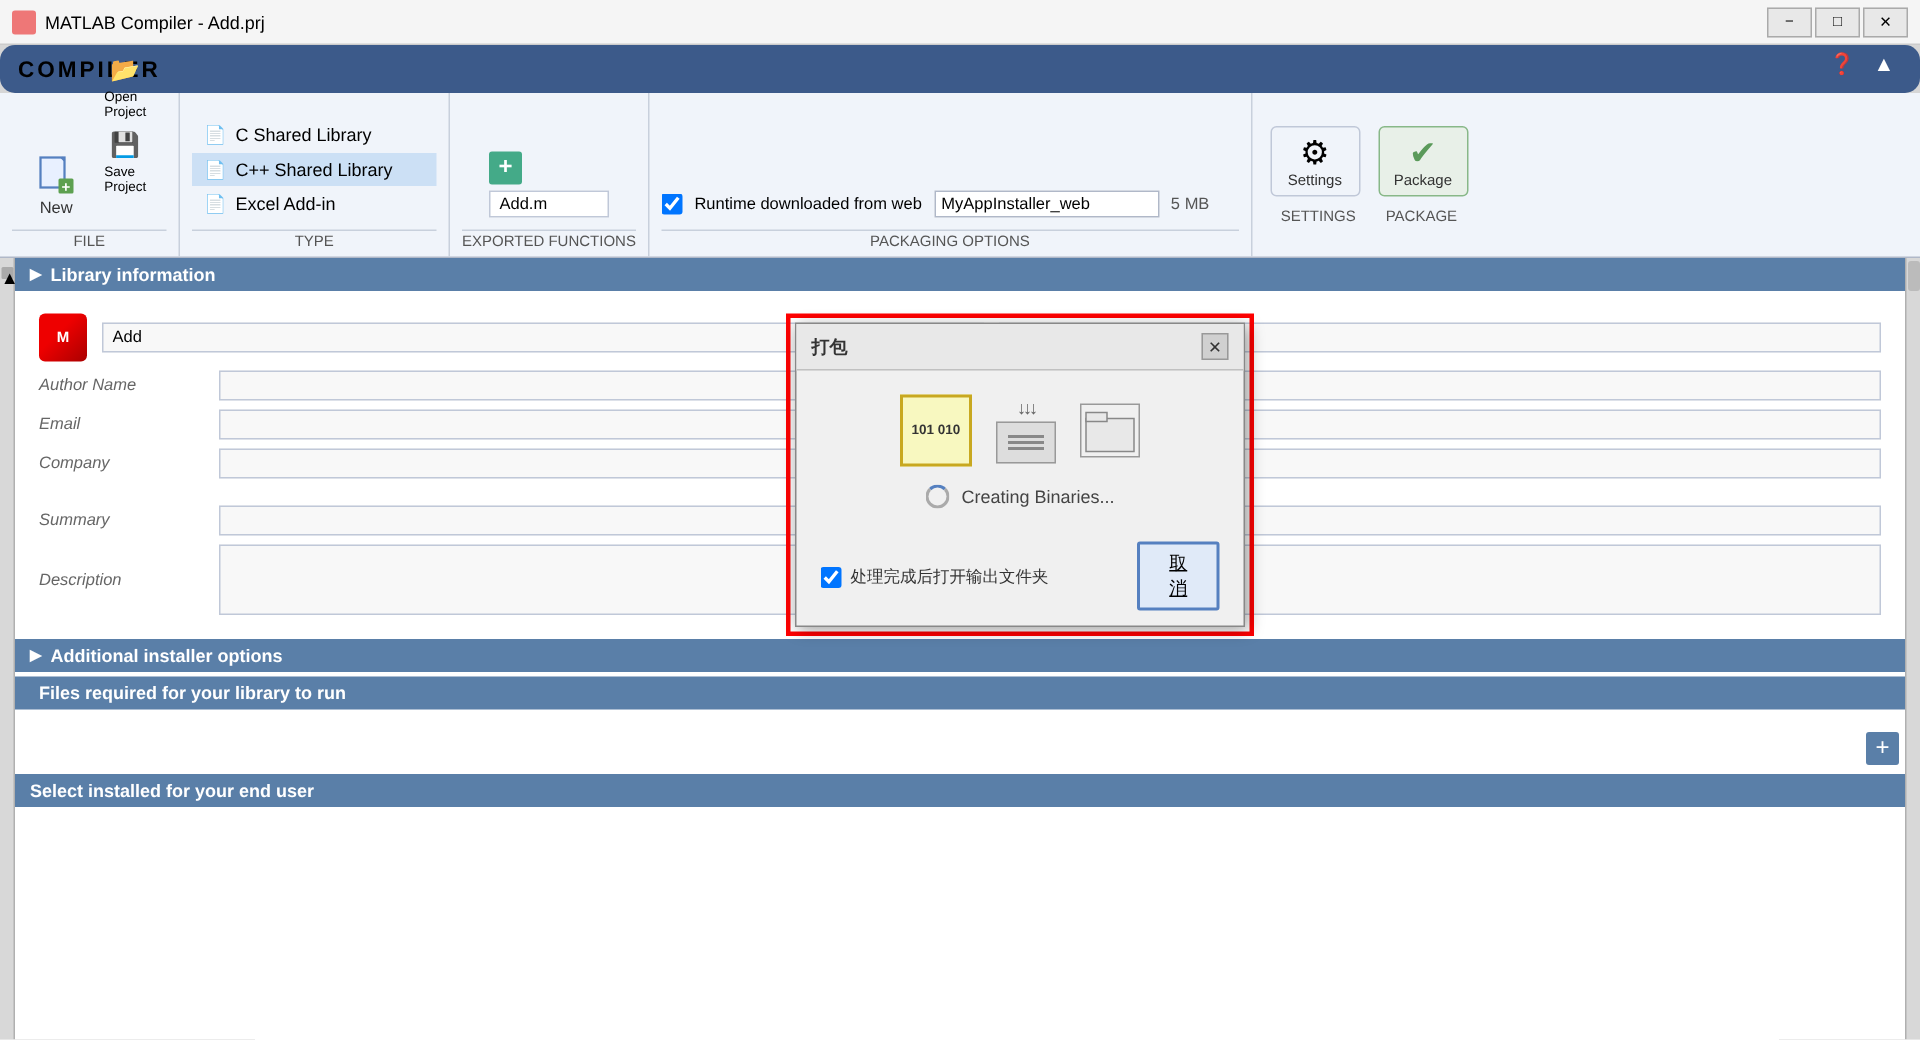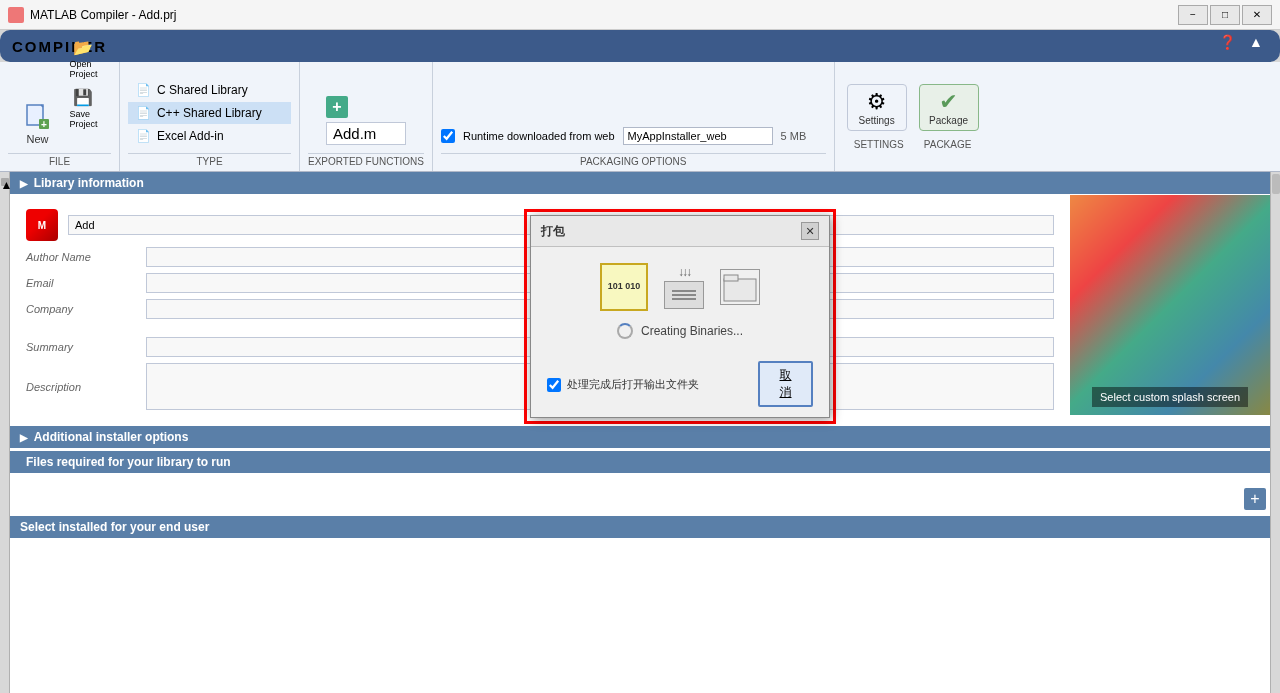--- a/index.html
+++ b/index.html
@@ -425,21 +425,21 @@
     <div class="ribbon-group-label">TYPE</div>
   </div>
 
   <div class="ribbon-group" style="min-width:120px;">
     <div style="padding-bottom:4px;">
       <div style="display:flex;align-items:center;gap:4px;margin-bottom:4px;">
         <div style="width:22px;height:22px;background:#4a8;border-radius:2px;display:flex;align-items:center;justify-content:center;cursor:pointer;">
           <span style="color:white;font-size:16px;font-weight:bold;">+</span>
         </div>
       </div>
-      <div style="background:white;border:1px solid #c0c8d8;padding:2px 6px;font-size:15px;min-width:80px;">
+      <div style="background:white;border:1px solid #c0c8d8;padding:2px 6px;font-size:11px;min-width:80px;">
         <span>Add.m</span>
       </div>
     </div>
     <div class="ribbon-group-label">EXPORTED FUNCTIONS</div>
   </div>
 
   <div class="ribbon-group" style="min-width:350px;">
     <div style="display:flex;flex-direction:column;gap:4px;padding-bottom:4px;width:100%;">
       <div class="packaging-row">
         <input type="checkbox" class="pkg-checkbox" checked="" style="">
@@ -507,23 +507,20 @@
           <div class="info-row">
             <span class="info-label">Summary</span>
             <input type="text" class="info-input" style="">
           </div>
           <div class="info-row">
             <span class="info-label">Description</span>
             <textarea class="info-input" rows="3" style="resize: none; width: 100%;"></textarea>
           </div>
         </div>
 
-        <div class="splash-area" style="height:220px;">
-          <div class="splash-text">Select custom splash screen</div>
-        </div>
       </div>
 
       <div class="section-panel" style="margin-top:2px;">
         <span class="section-panel-arrow">▶</span>
         <span>Additional installer options</span>
       </div>
 
       <div class="section-panel" style="margin-top:2px;">
         <span class="section-panel-arrow"></span>
         <span>Files required for your library to run</span>

